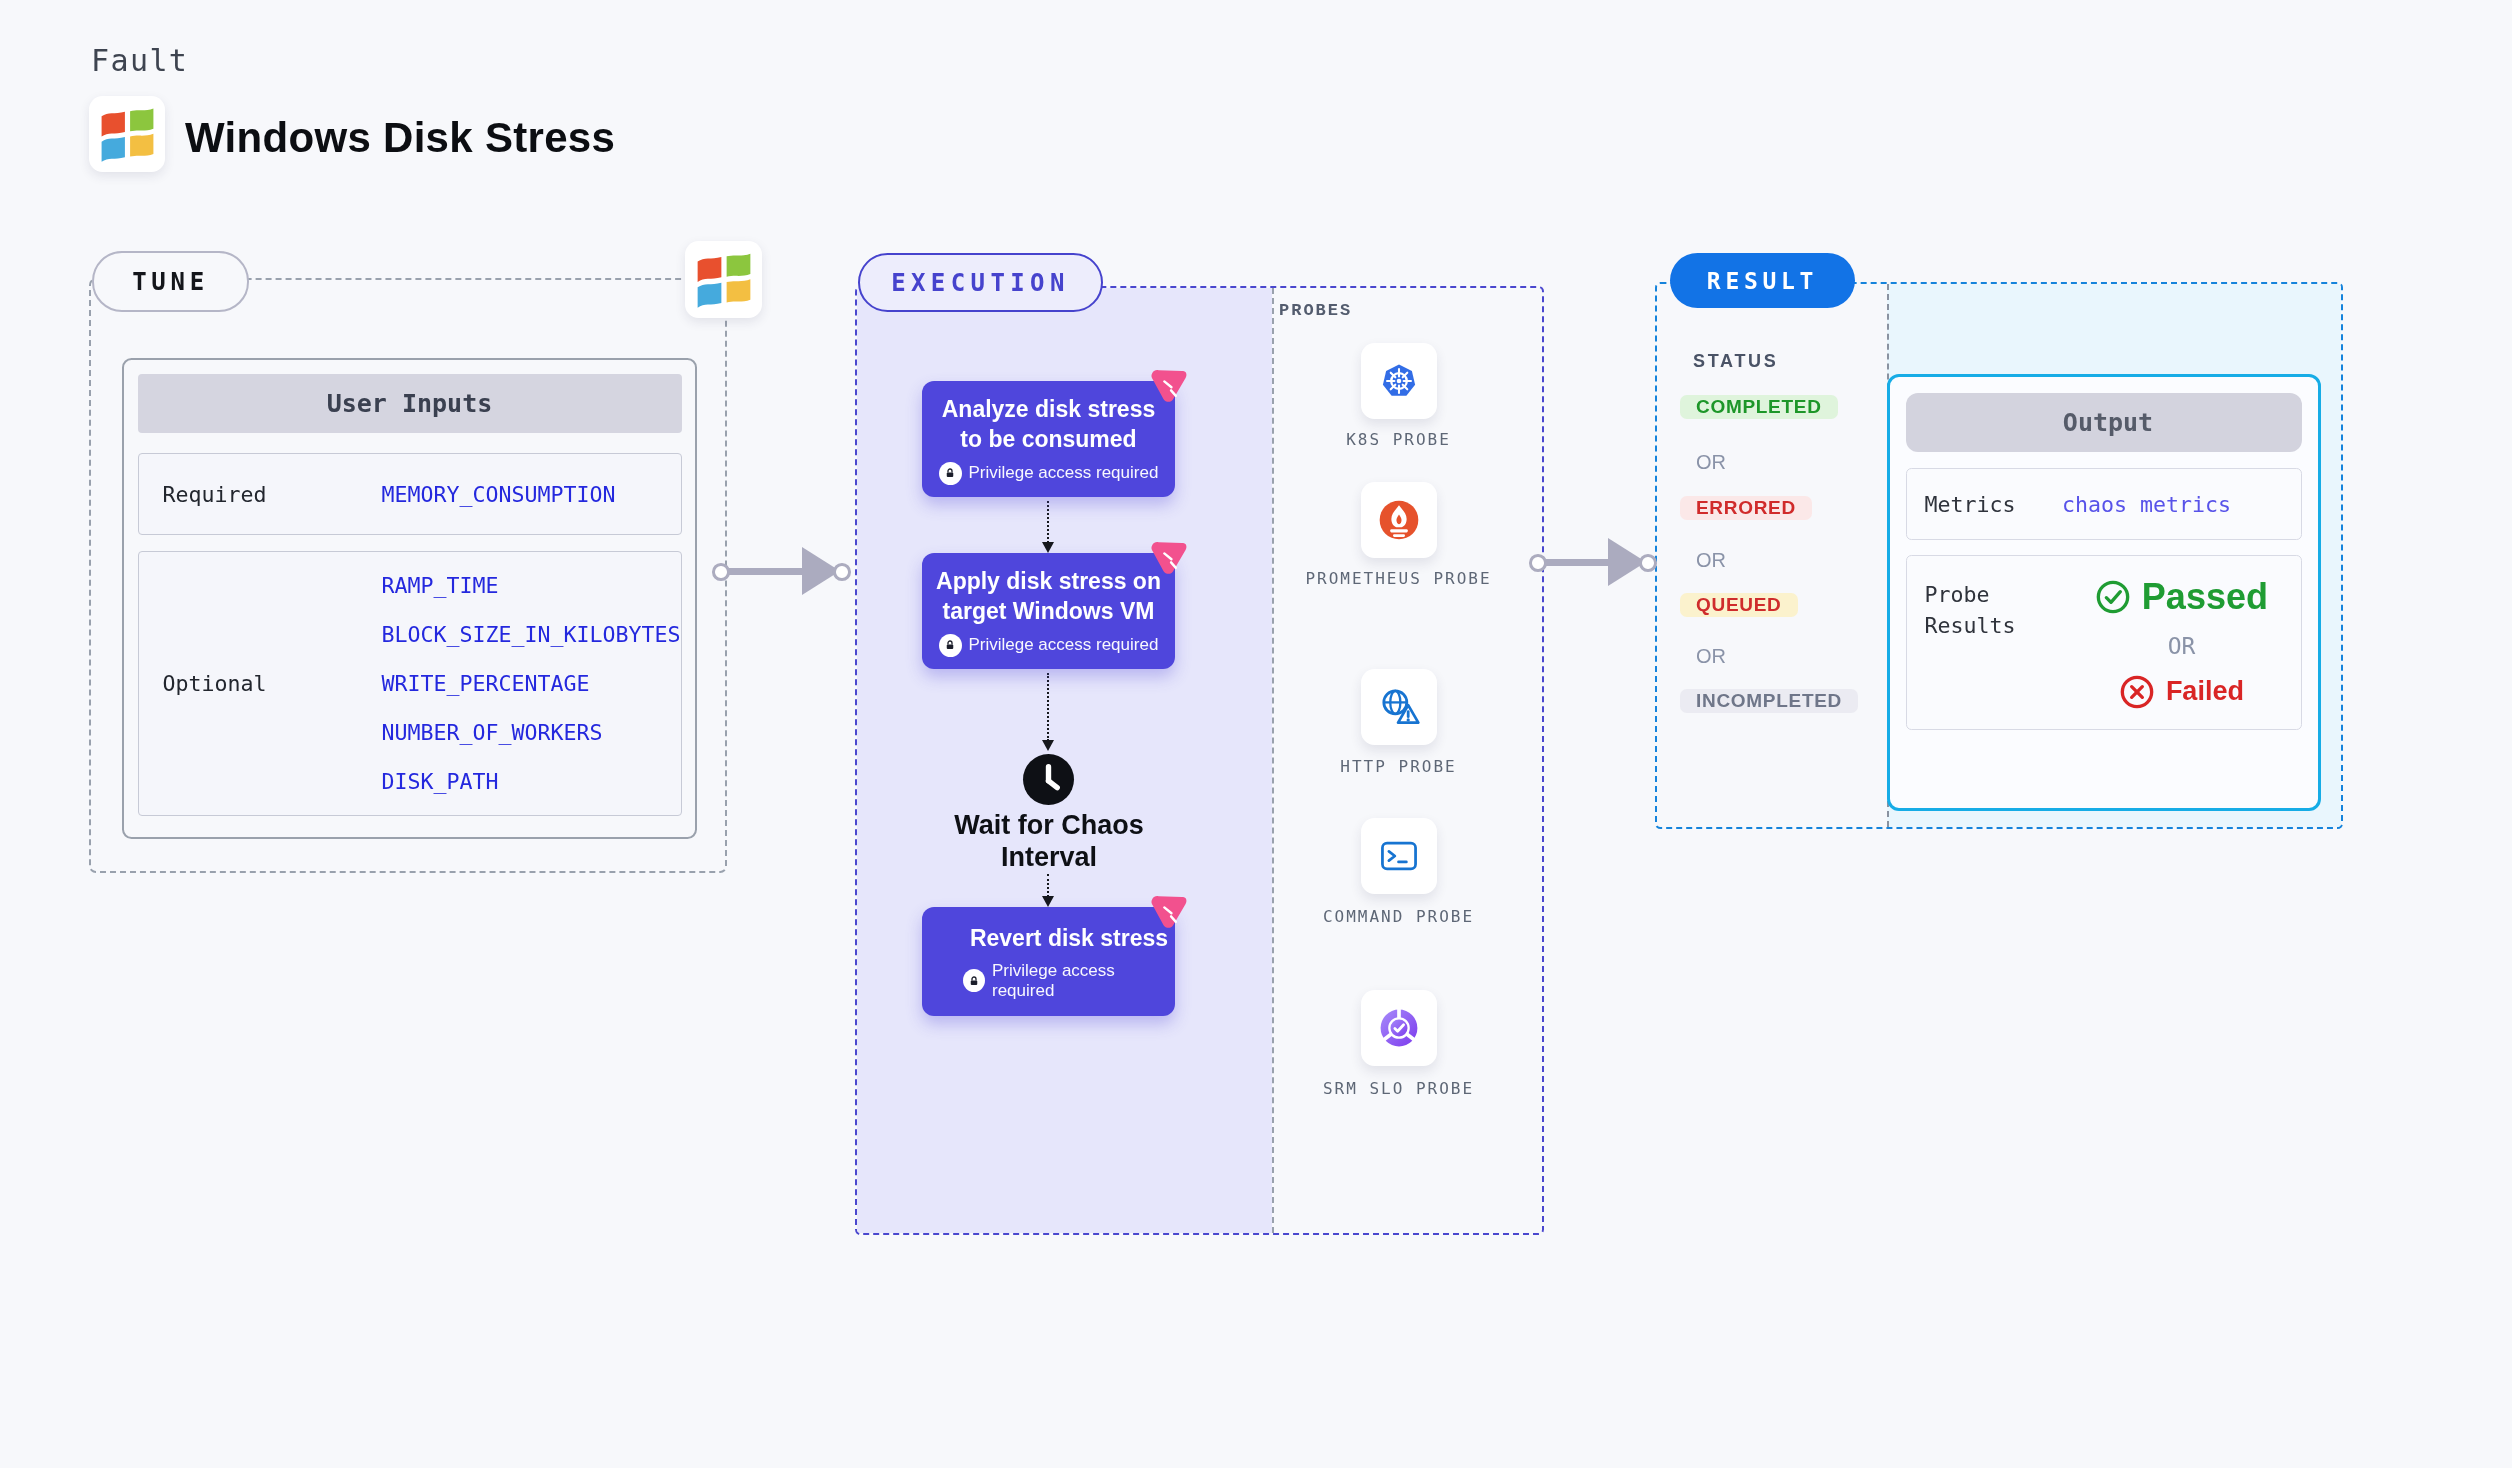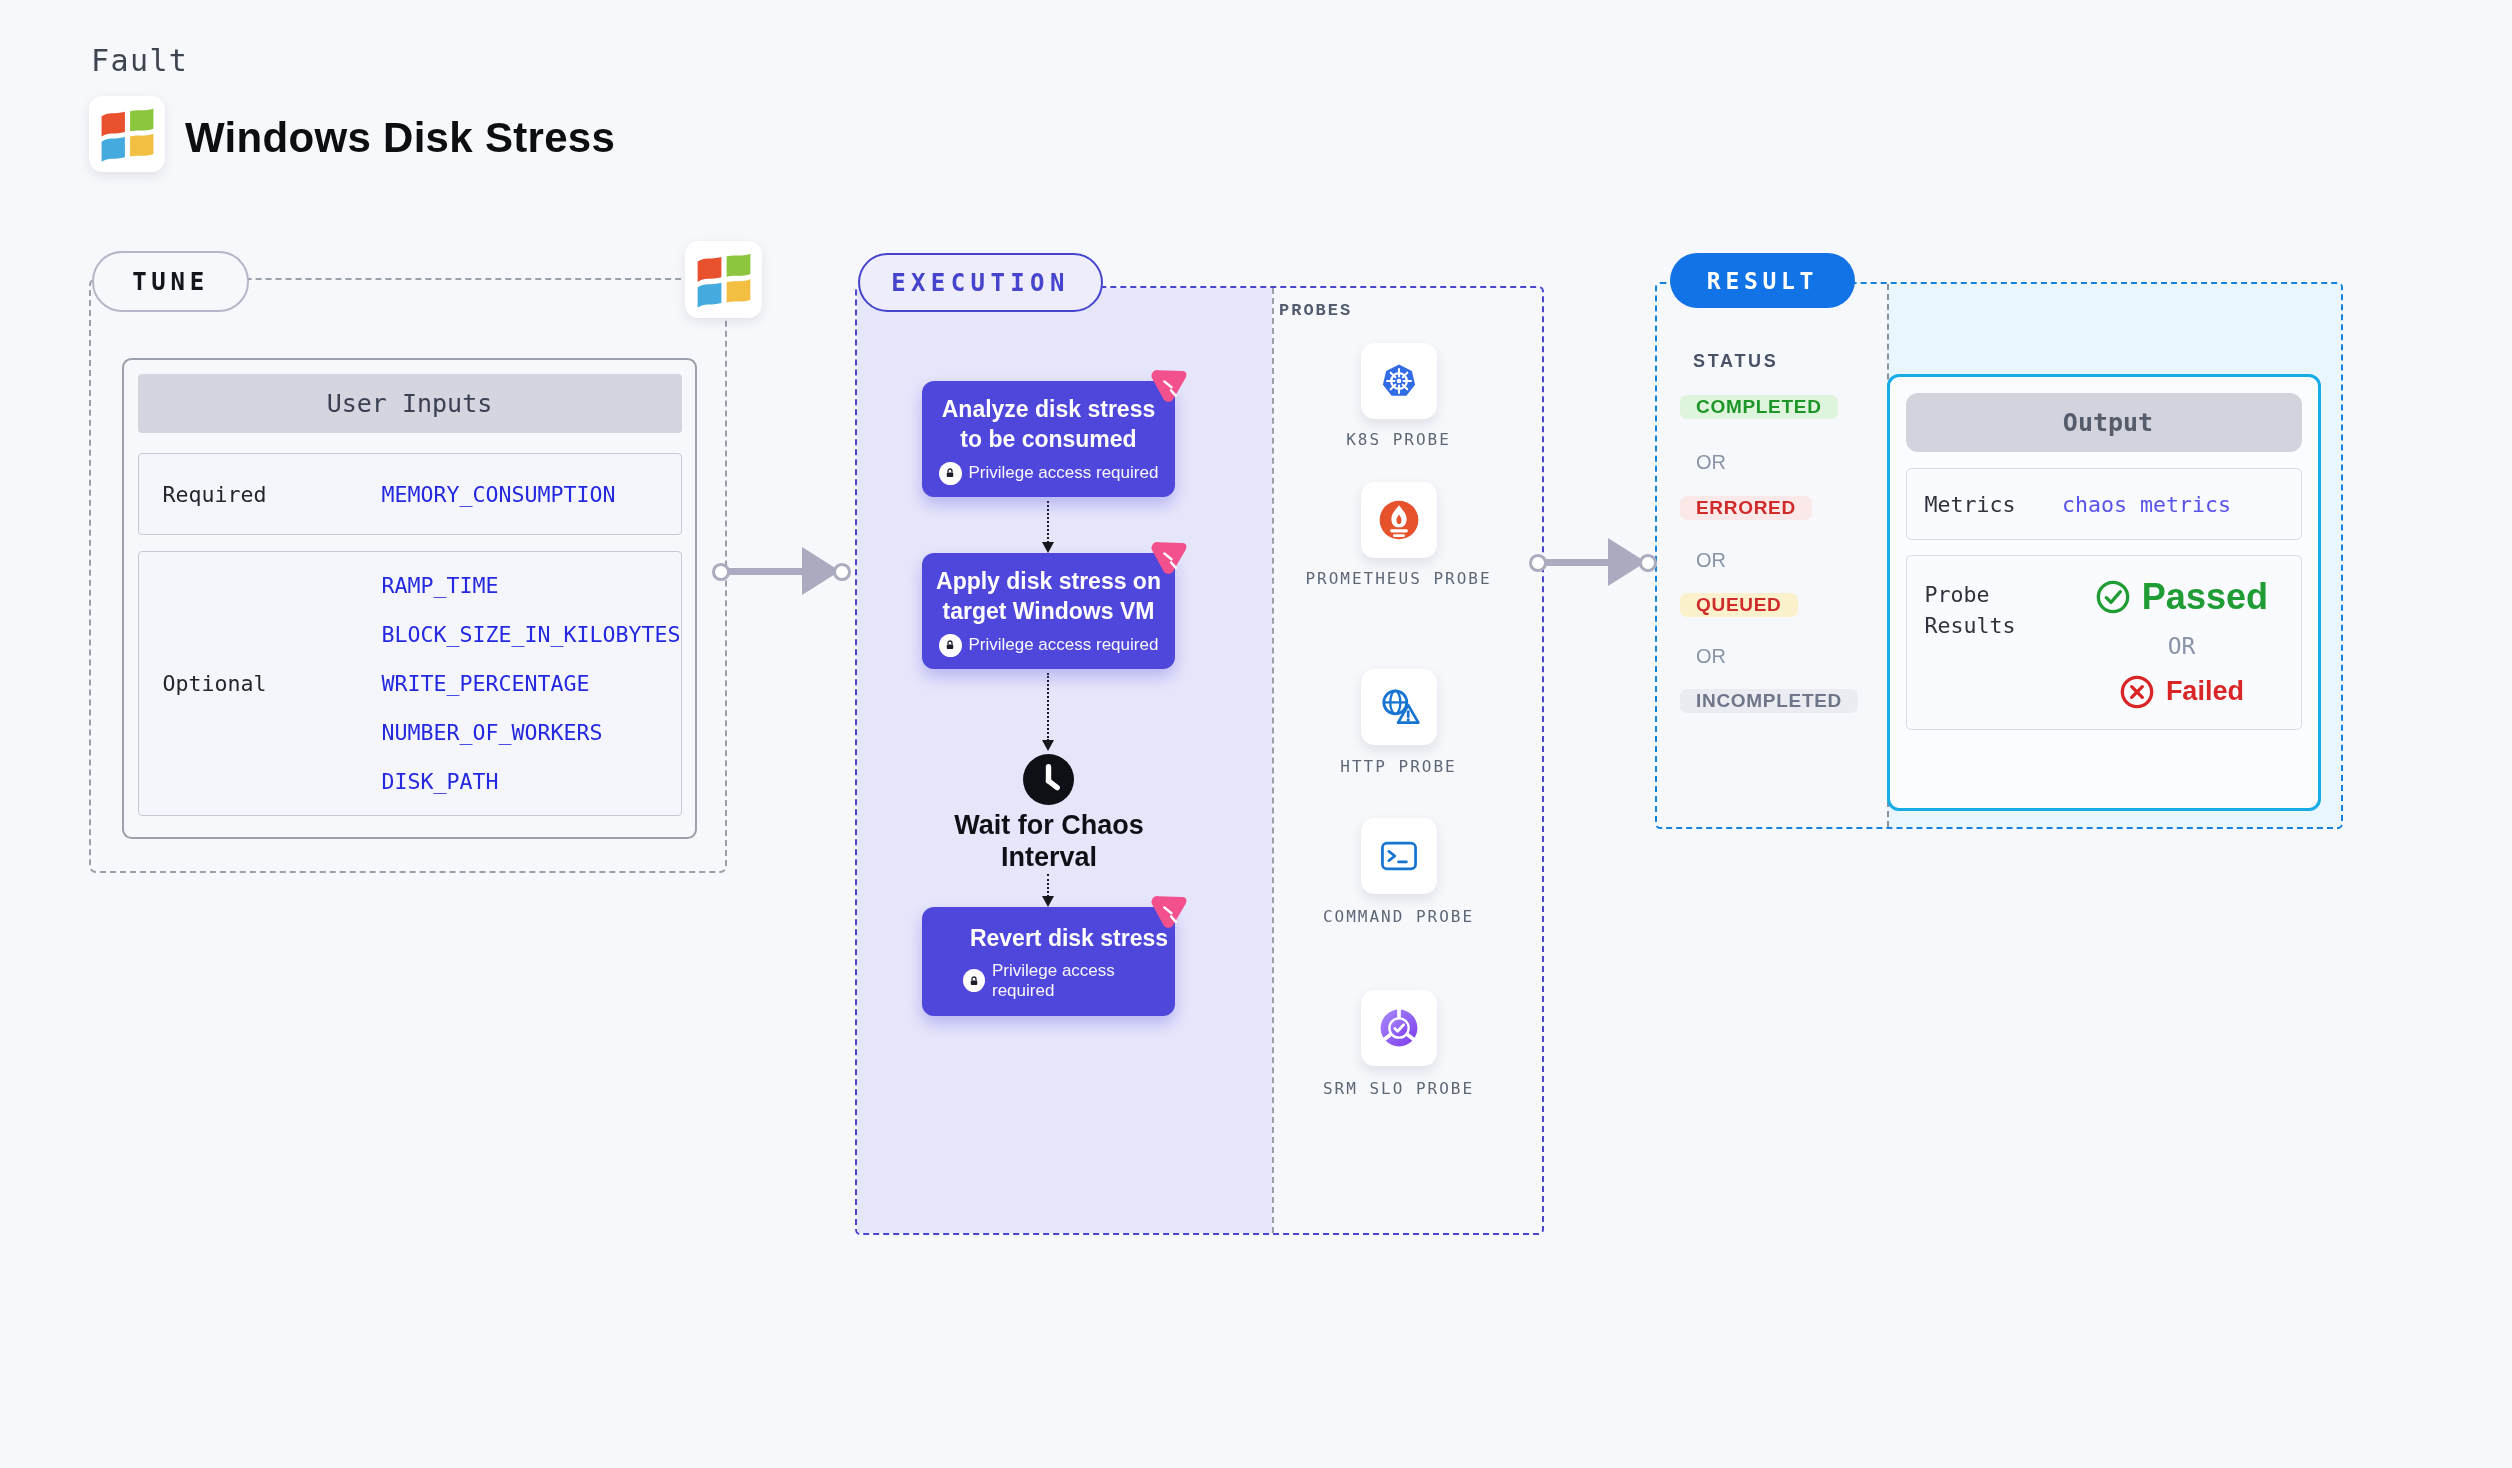--- a/index.html
+++ b/index.html
@@ -15,21 +15,21 @@
   
   .pill{display:flex;align-items:center;justify-content:center;border-radius:30px;font-family:"DejaVu Sans Mono",monospace;font-weight:bold;z-index:6;}
   .tune-pill{left:92px;top:251px;width:153px;height:57px;background:#f7f8fb;border:2px solid #b5b6c7;color:#14161b;font-size:24px;letter-spacing:4.7px;}
   .exec-pill{left:858px;top:253px;width:241px;height:55px;background:#ededfc;border:2px solid #4643cd;color:#4643cd;font-size:24px;letter-spacing:5.4px;}
   .result-pill{left:1670px;top:253px;width:185px;height:55px;background:#1273e6;border:none;color:#ffffff;font-size:23px;letter-spacing:4.7px;}
 
   
   .tune-box{left:89px;top:278px;width:634px;height:591px;border:2px dashed #99a1ad;border-radius:6.8px;}
   .tune-logo{left:685px;top:241px;width:77px;height:77px;z-index:6;}
   .ui-table{left:122px;top:358px;width:575px;height:481px;background:#f7f8fb;border:2px solid #9aa1ac;border-radius:9.5px;box-sizing:border-box;padding:13.5px;}
-  .ui-header{height:59px;background:#d5d5e0;border-radius:4px;display:flex;align-items:center;justify-content:center;font-family:"DejaVu Sans Mono",monospace;font-size:25px;font-weight:400;color:#3a4050;}
+  .ui-header{height:59px;background:#d5d5e0;border-radius:4px;display:flex;align-items:center;justify-content:center;font-family:"DejaVu Sans Mono",monospace;font-size:25px;font-weight:700;color:#3a4050;}
   .ui-row{position:absolute;left:13.5px;width:544px;border:1.4px solid #c7cad6;border-radius:4px;background:#f5f6fb;display:flex;box-sizing:border-box;}
   .row-required{top:93px;height:82px;}
   .row-optional{top:191px;height:265px;}
   .ui-row-label{flex:0 0 243px;display:flex;align-items:center;padding-left:24px;box-sizing:border-box;font-family:"DejaVu Sans Mono",monospace;font-size:21.6px;color:#22262e;}
   .ui-row-values{flex:1;display:flex;flex-direction:column;justify-content:center;gap:24px;}
   .env-val{font-family:"DejaVu Sans Mono",monospace;font-size:21.6px;color:#2428de;}
 
   
   .h-arrow{height:51px;z-index:5;}
   .h-arrow .a-line{position:absolute;left:12px;right:12px;top:22px;height:6.8px;background:#ababbf;}

